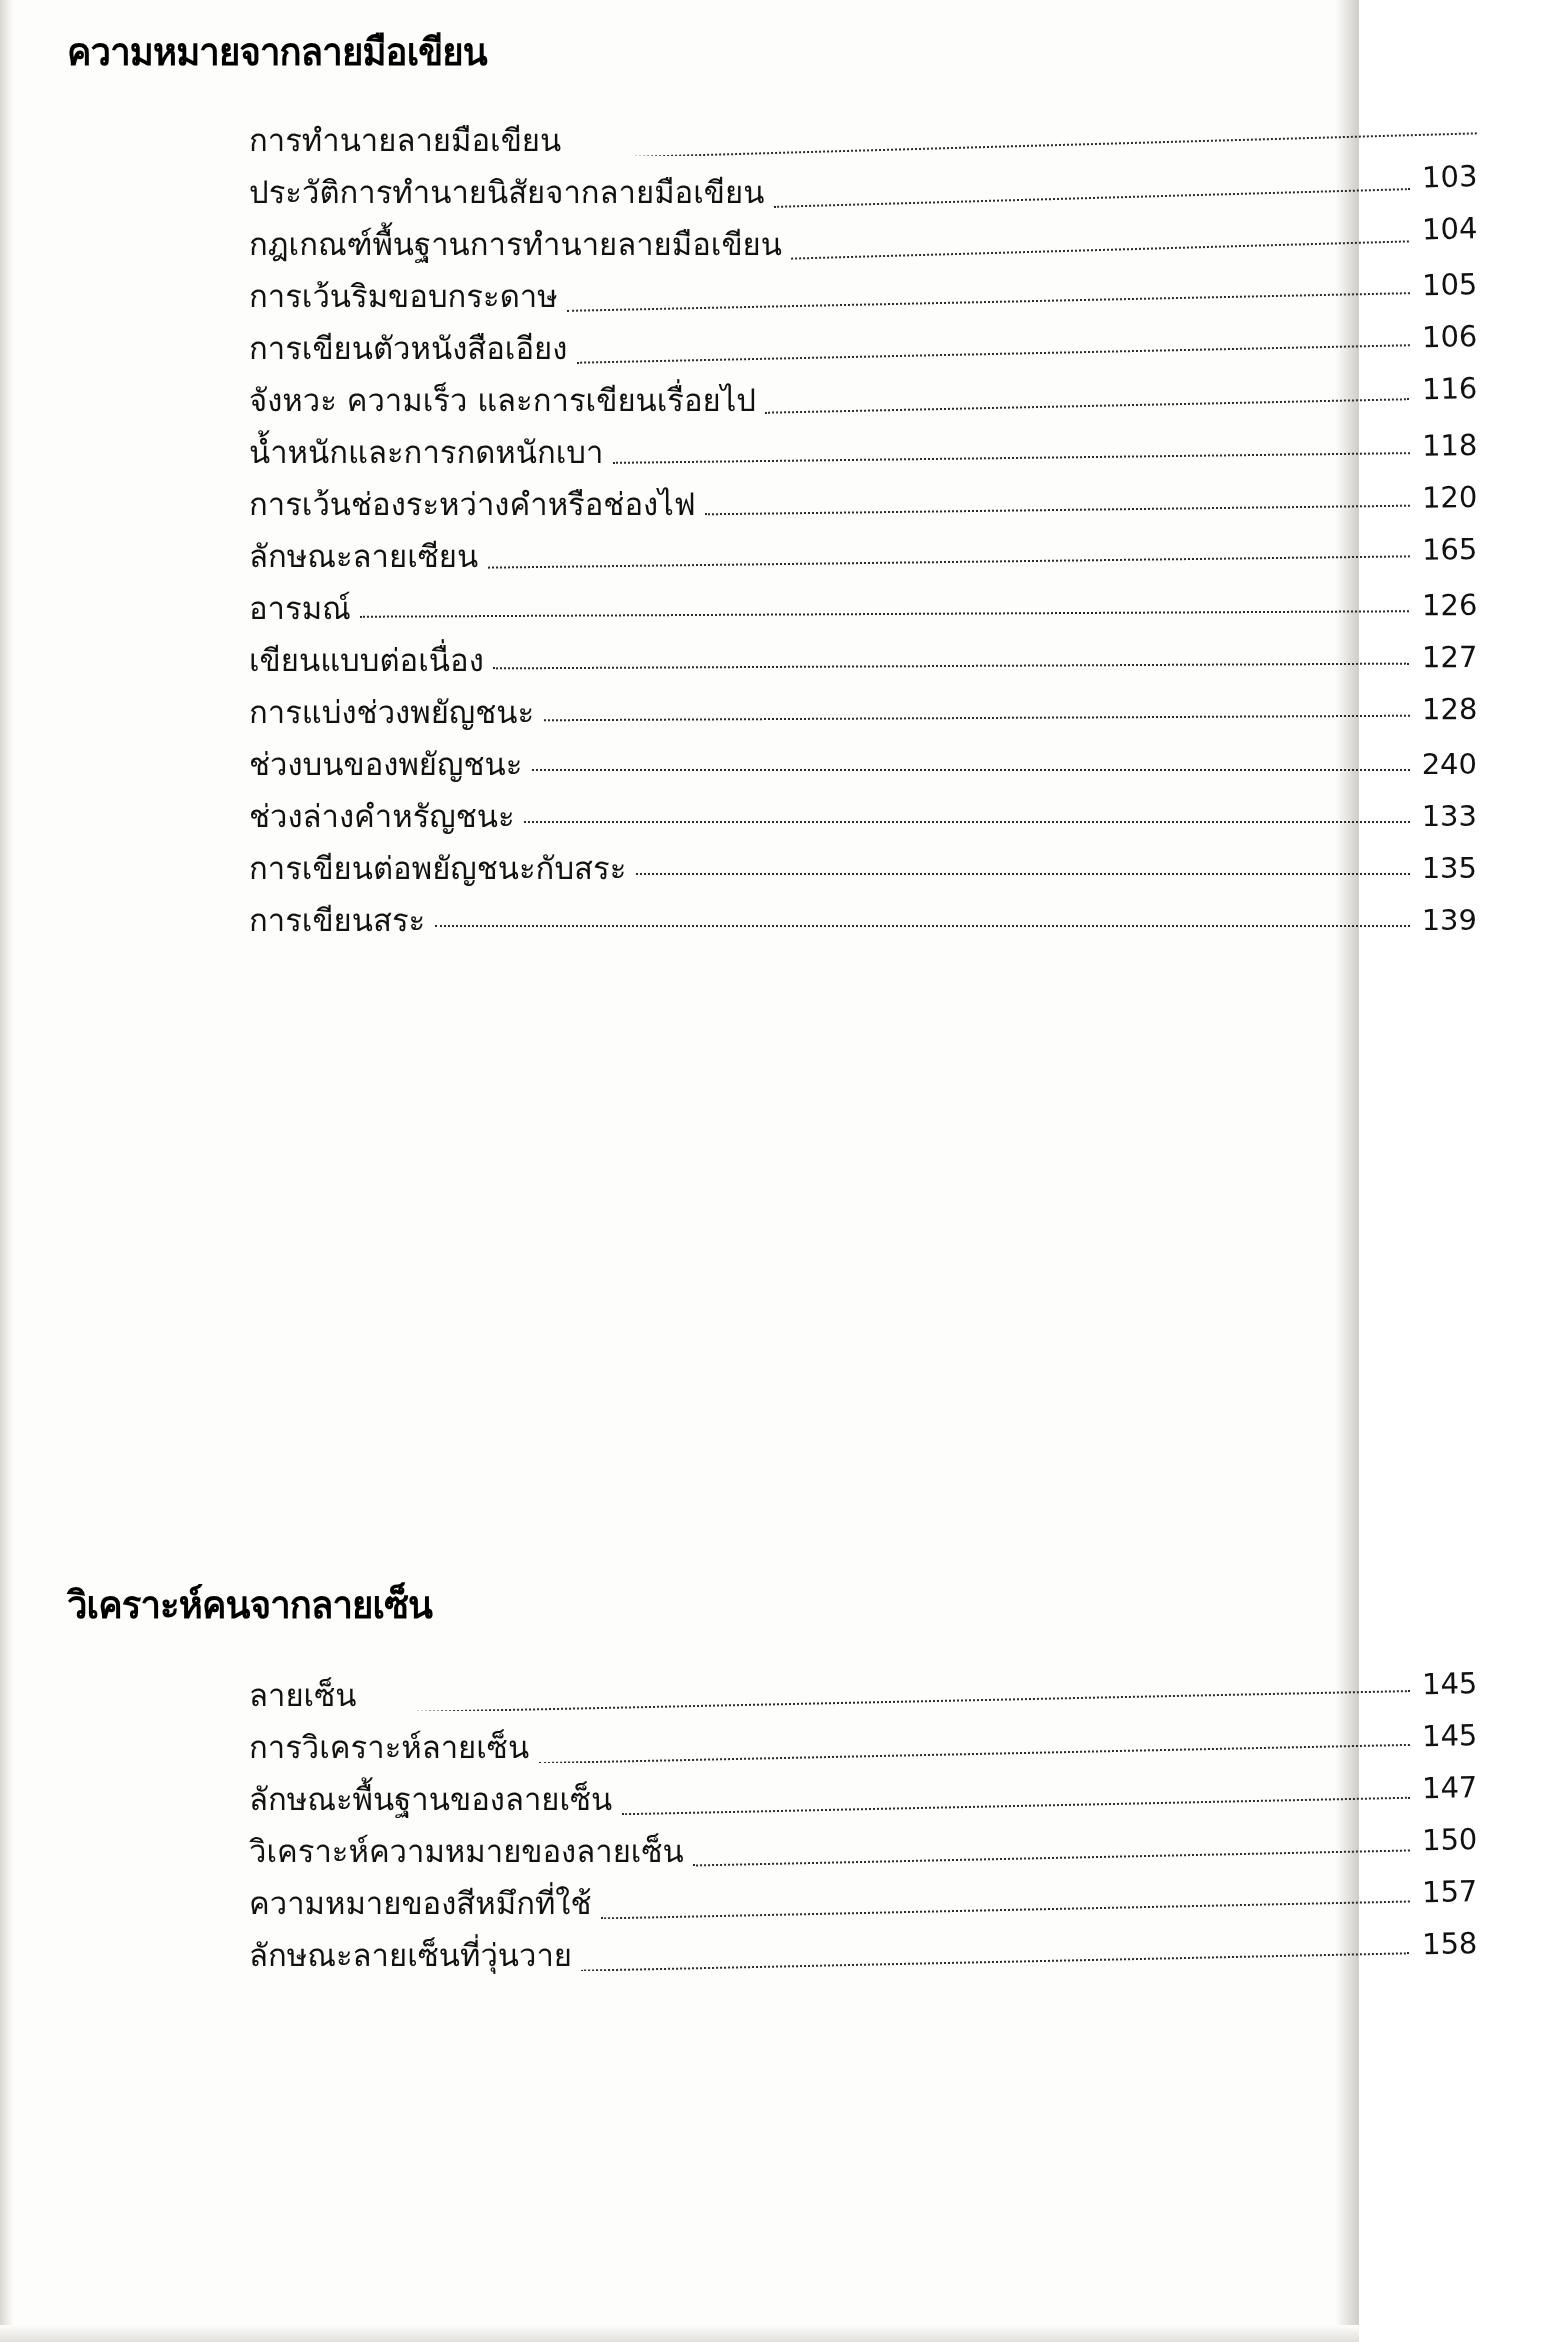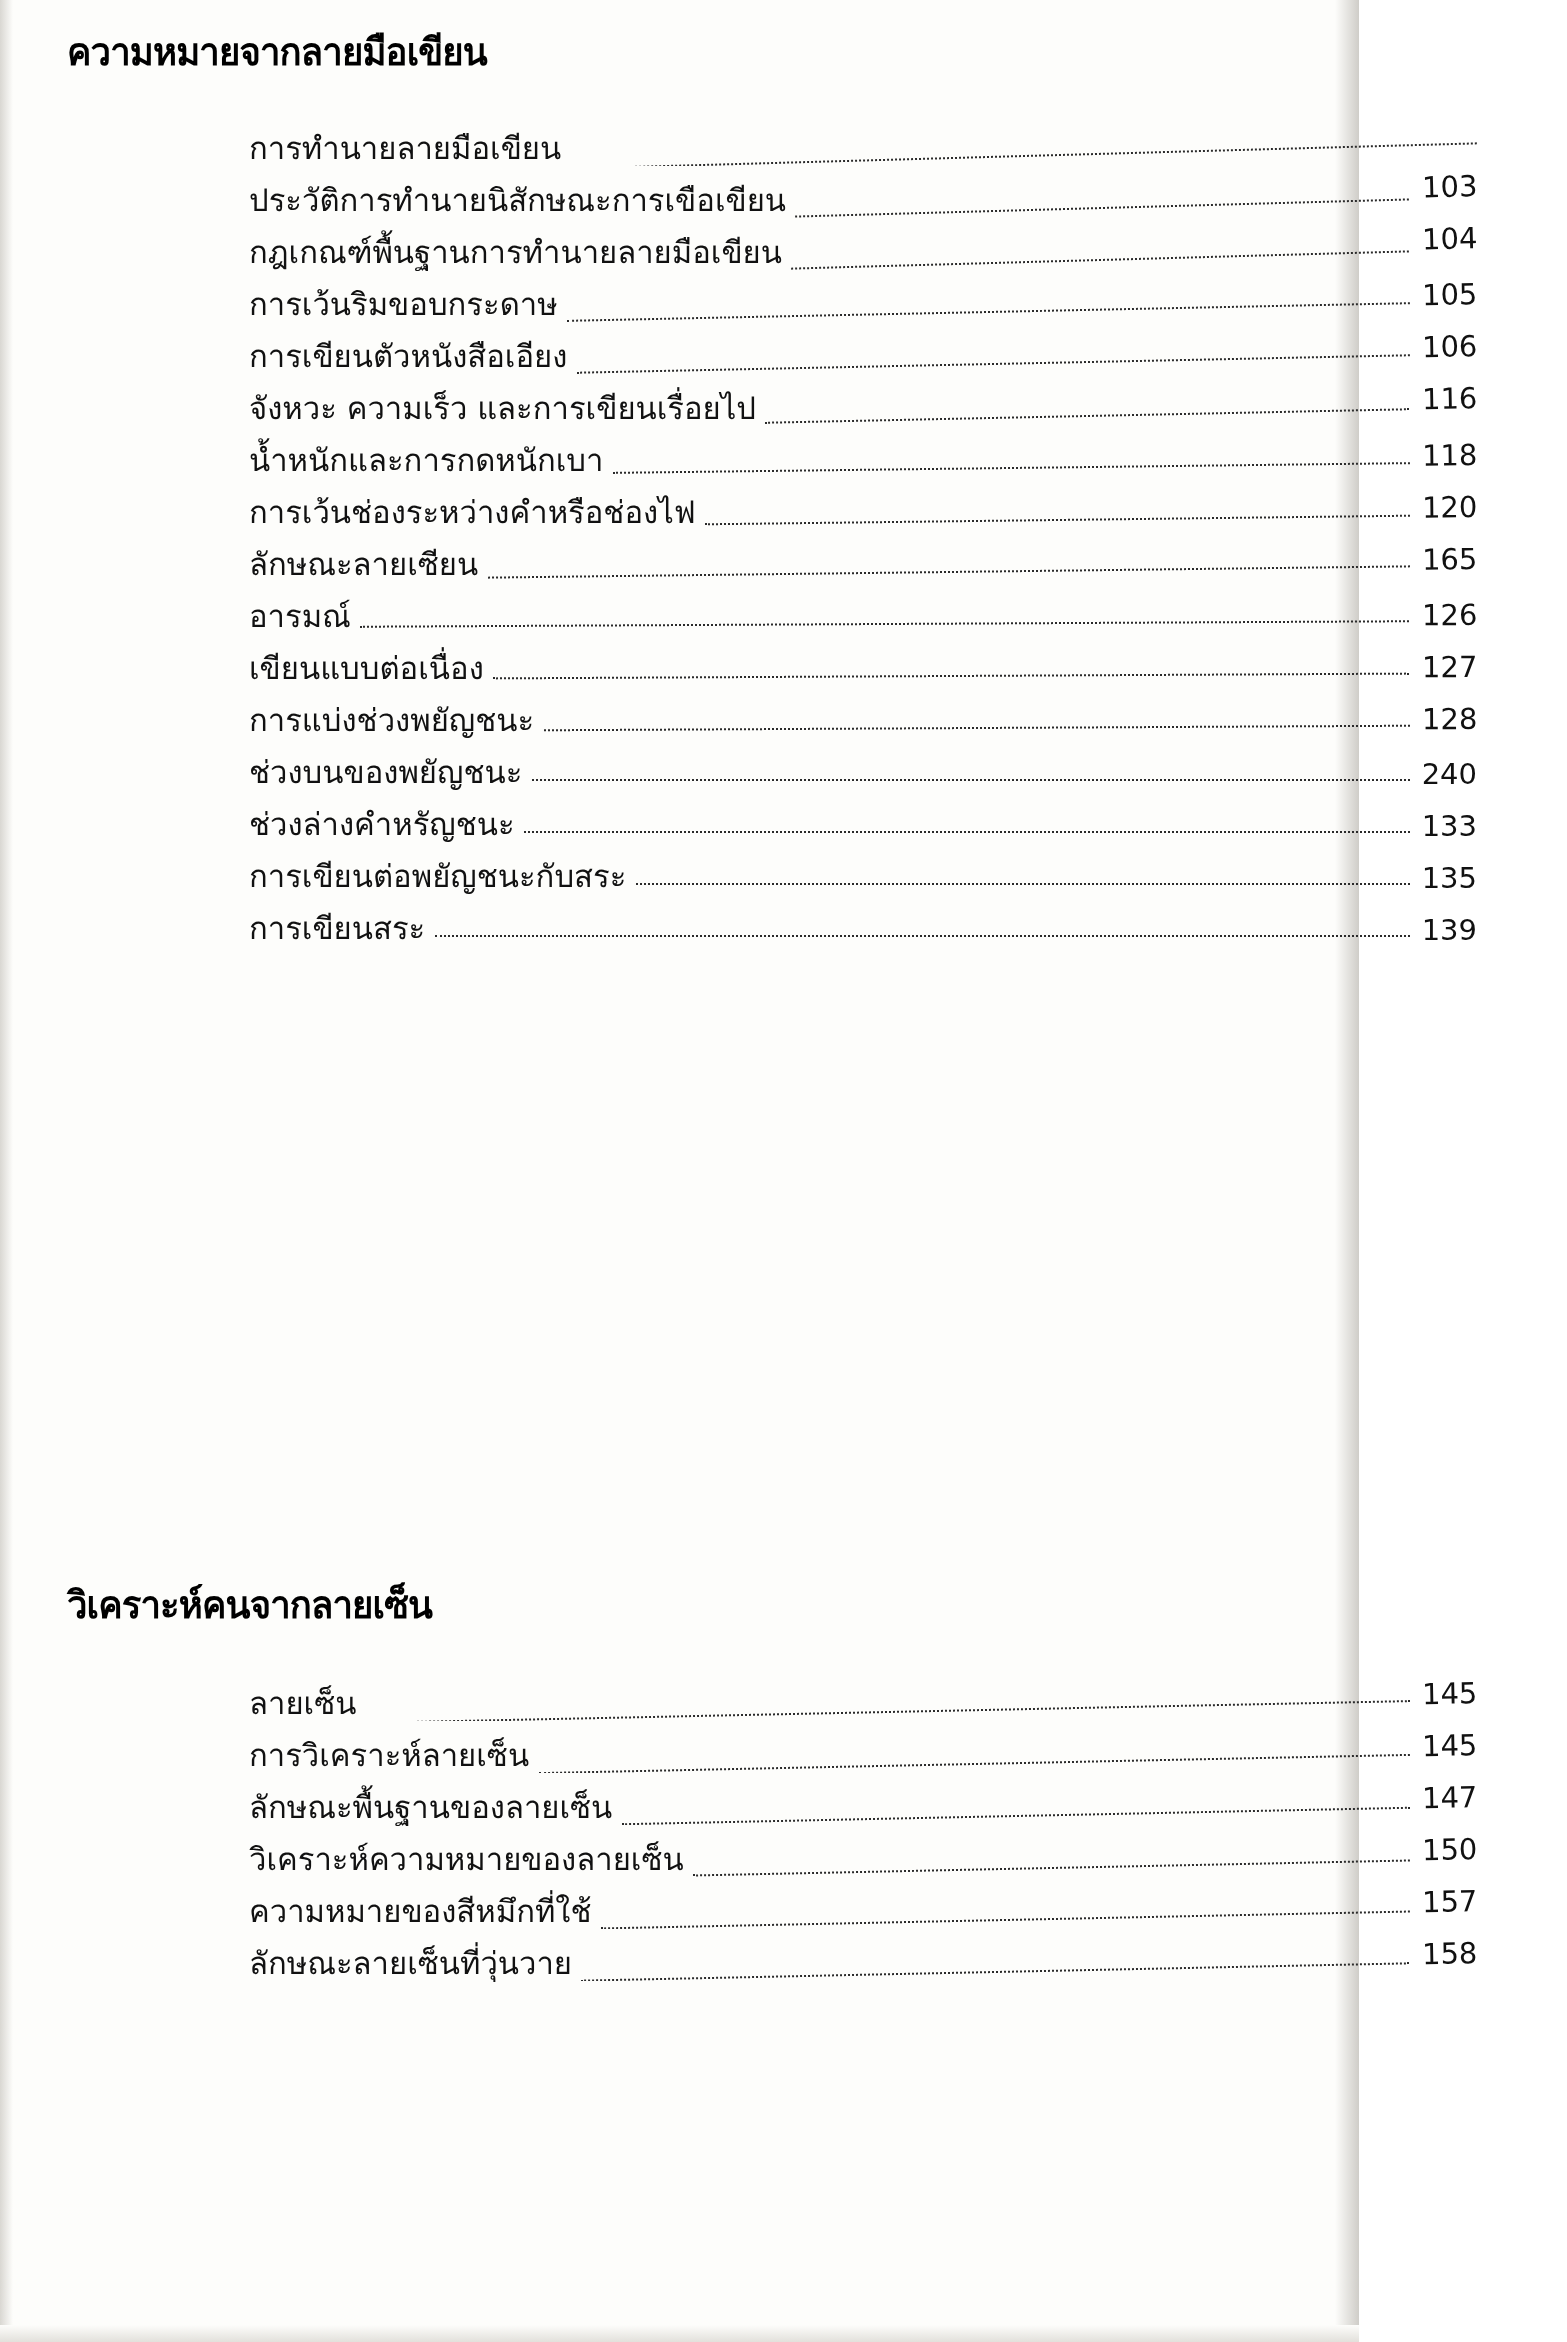--- a/index.html
+++ b/index.html
@@ -59,21 +59,21 @@
   }
 
   .toc-list {
     margin: 0;
     padding: 0;
     list-style: none;
   }
   .toc-item {
     position: relative;
     display: flex;
-    align-items: flex-end;
+    align-items: center;
     margin-left: 249px;
     margin-right: 90px;
     height: 52px;
   }
   .toc-label {
     font-size: 31px;
     line-height: 36px;
     color: #111;
     white-space: nowrap;
     padding-right: 9.4px;
@@ -128,21 +128,21 @@
 
   <div class="section" style="top:20.6px;">
     <div class="section-title">ความหมายจากลายมือเขียน</div>
     <ul class="toc-list" style="margin-top:32px;">
       <li class="toc-item tilt-1 no-page">
         <span class="toc-label">การทำนายลายมือเขียน</span>
         <span class="toc-dots"></span>
 
       </li>
       <li class="toc-item tilt-1">
-        <span class="toc-label">ประวัติการทำนายนิสักษณะการเขือเขียน</span>
+        <span class="toc-label">ประวัติการทำนายนิสัยจากลายมือเขียน</span>
         <span class="toc-dots"></span>
         <span class="toc-page">103</span>
       </li>
       <li class="toc-item tilt-1">
         <span class="toc-label">กฎเกณฑ์พื้นฐานการทำนายลายมือเขียน</span>
         <span class="toc-dots"></span>
         <span class="toc-page">104</span>
       </li>
       <li class="toc-item tilt-2">
         <span class="toc-label">การเว้นริมขอบกระดาษ</span>

